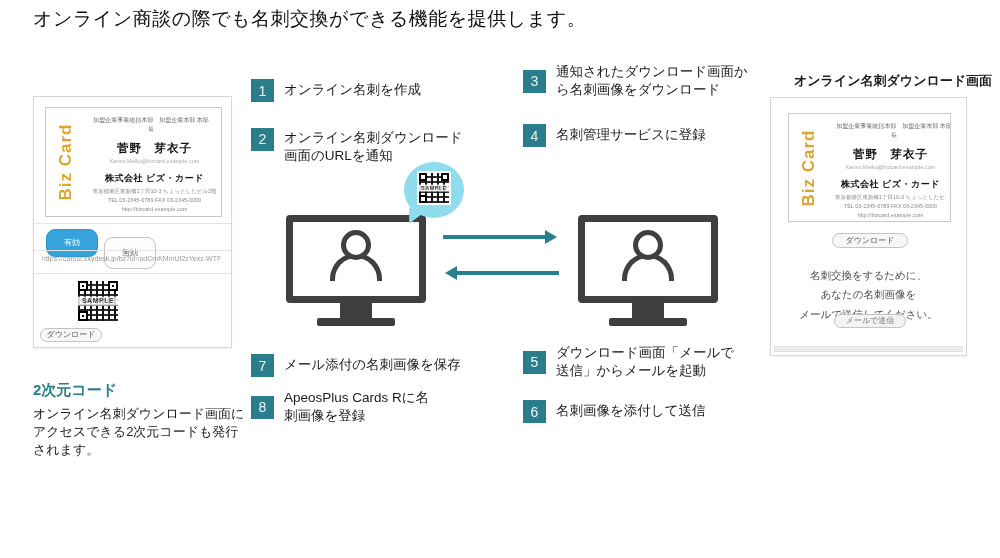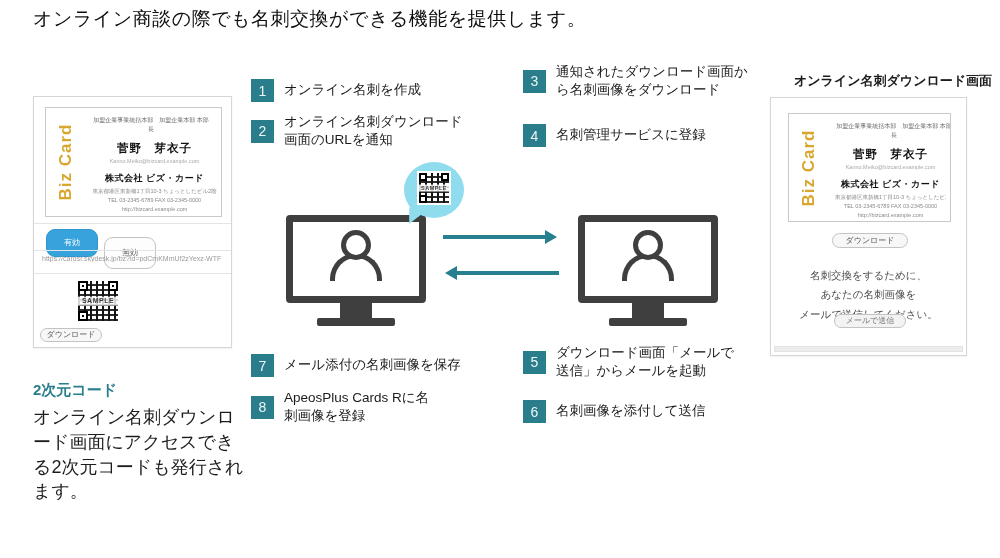--- a/index.html
+++ b/index.html
@@ -56,28 +56,28 @@
       background:rgba(255,255,255,.82); color:#3c3c3c; font-size:7px; font-weight:700;
       text-align:center; letter-spacing:.5px; line-height:1.25; }
   .panel.left .qr { left:42px; top:182px; width:44px; height:44px; }
   .bubble .qr { left:13px; top:9px; width:34px; height:34px; }
   .bubble .qr .f { width:8px; height:8px; border-width:2px; }
   .bubble .qr .sample { font-size:5.5px; }
 
   
   .qr-note { position:absolute; left:33px; top:381px; width:212px; }
   .qr-note .h { font-size:15px; font-weight:700; color:#2a7e8c; margin-bottom:5px; }
-  .qr-note .b { font-size:18px; color:#1d1d1d; line-height:1.38; }
+  .qr-note .b { font-size:13px; color:#1d1d1d; line-height:1.38; }
 
   
   .step { position:absolute; display:flex; align-items:center; }
   .badge { flex:0 0 23px; width:23px; height:23px; background:#2a7e8c; color:#eef6f8;
            font-size:14px; display:flex; align-items:center; justify-content:center; }
   .step .t { margin-left:10px; font-size:13.5px; color:#1b1b1b; line-height:1.35; }
-  .s1{ left:251px; top:79px; }  .s2{ left:251px; top:113px; } .s2 .t{ width:188px; }
+  .s1{ left:251px; top:79px; }  .s2{ left:251px; top:113px; } .s2 .t{ width:188px;margin-top:16px; }
   .s3{ left:523px; top:63px; }  .s3 .t{ width:194px; }       .s4{ left:523px; top:124px; }
   .s5{ left:523px; top:344px; } .s5 .t{ width:188px; }       .s6{ left:523px; top:400px; }
   .s7{ left:251px; top:354px; } .s8{ left:251px; top:389px; } .s8 .t{ width:152px; }
 
   
   .monitor { position:absolute; width:140px; }
   .monitor .screen { width:140px; height:88px; border:7px solid #3f3f3f; border-radius:4px; background:#fff; position:relative; }
   .monitor .neck { width:32px; height:15px; background:#3f3f3f; margin:0 auto; }
   .monitor .base { width:78px; height:8px; background:#3f3f3f; border-radius:2px; margin:0 auto; }
   .person { position:absolute; left:0; right:0; top:8px; }

